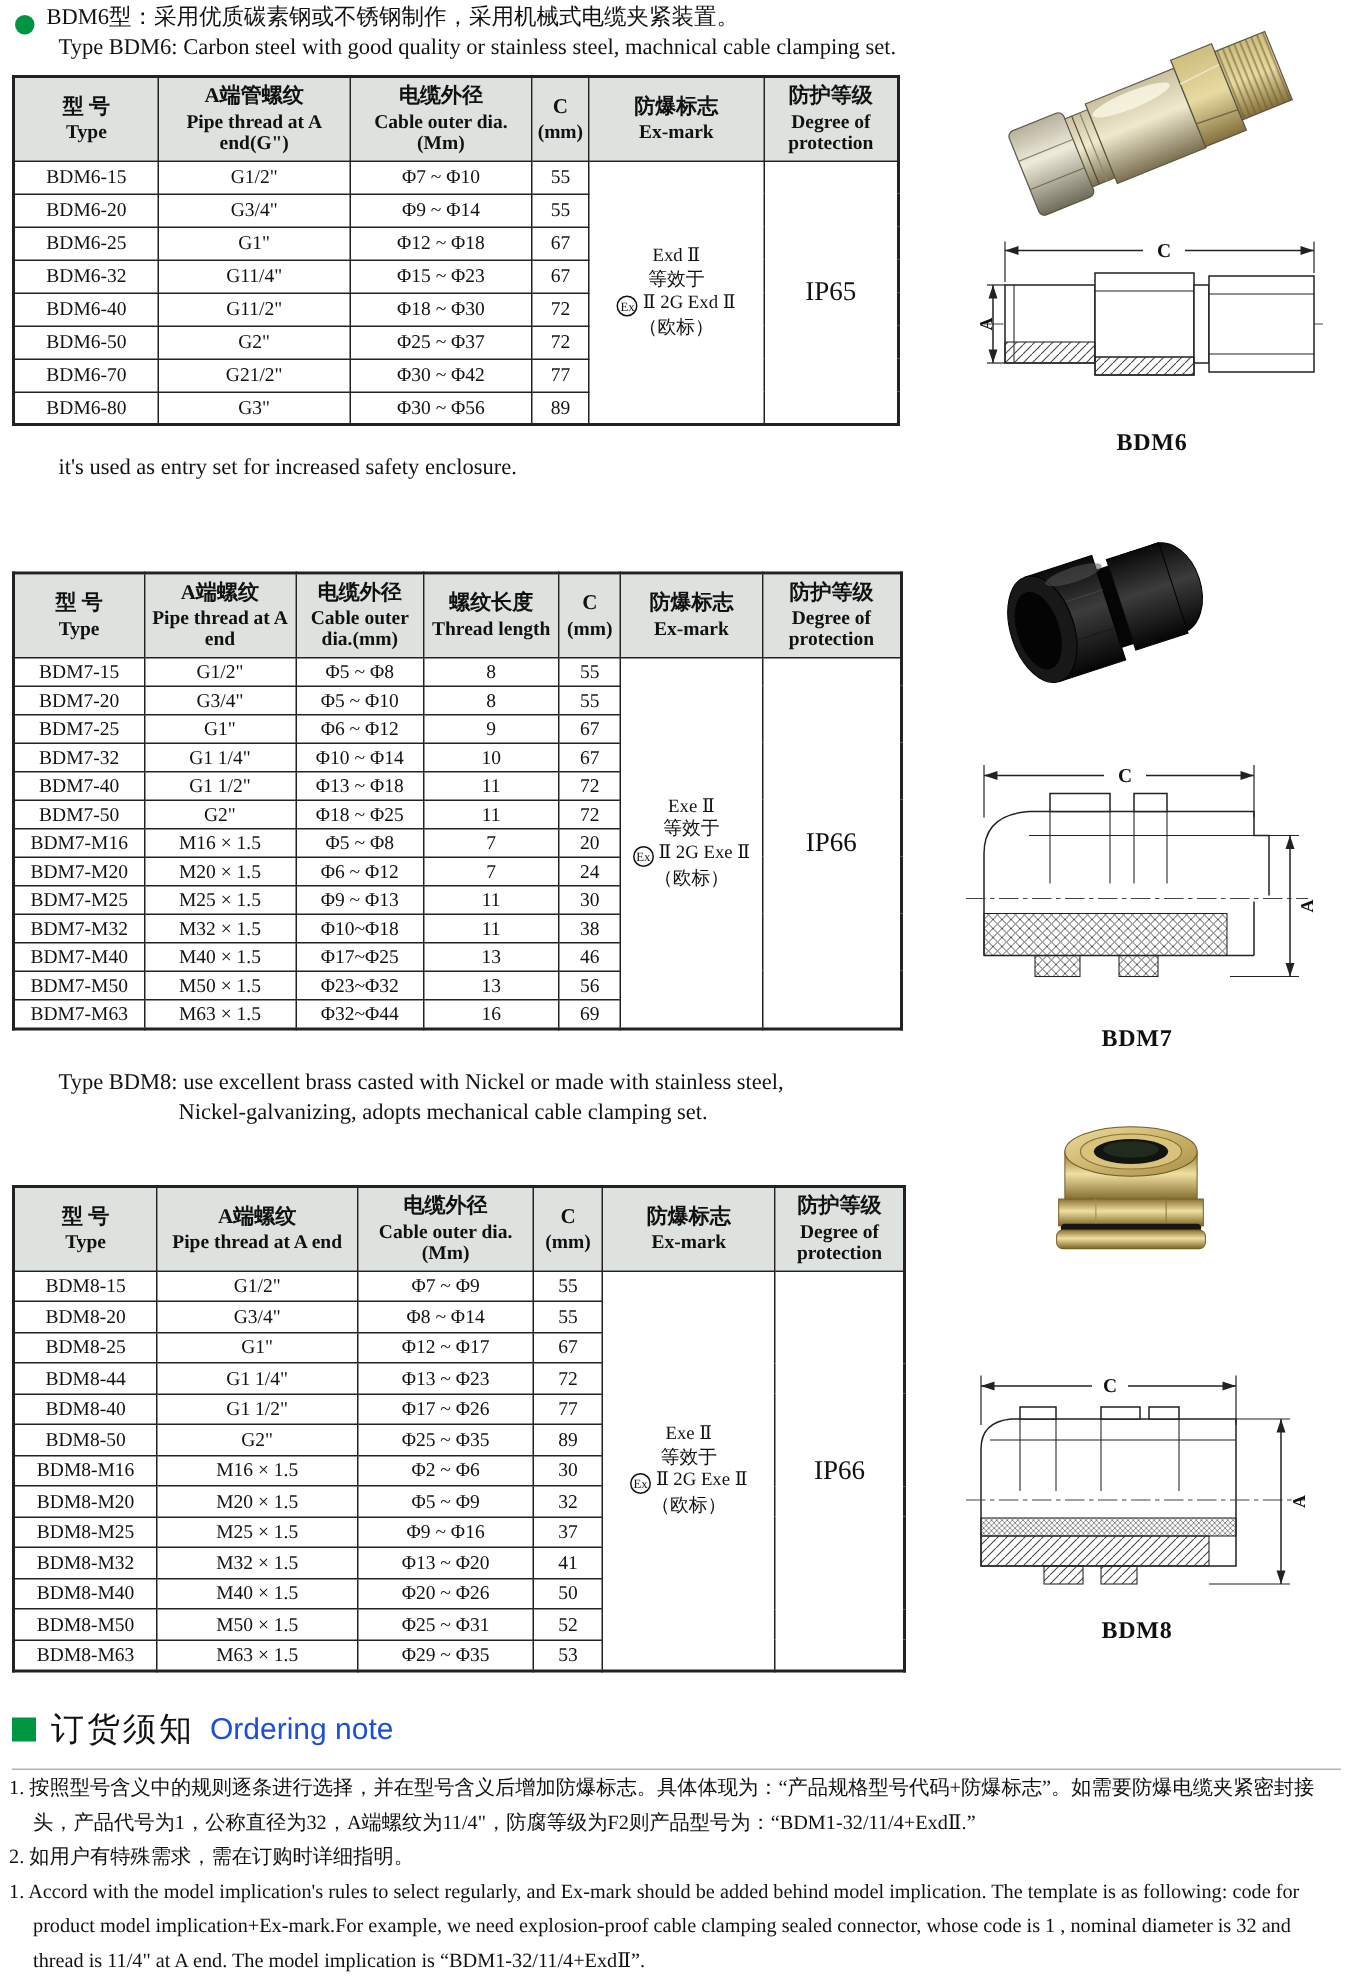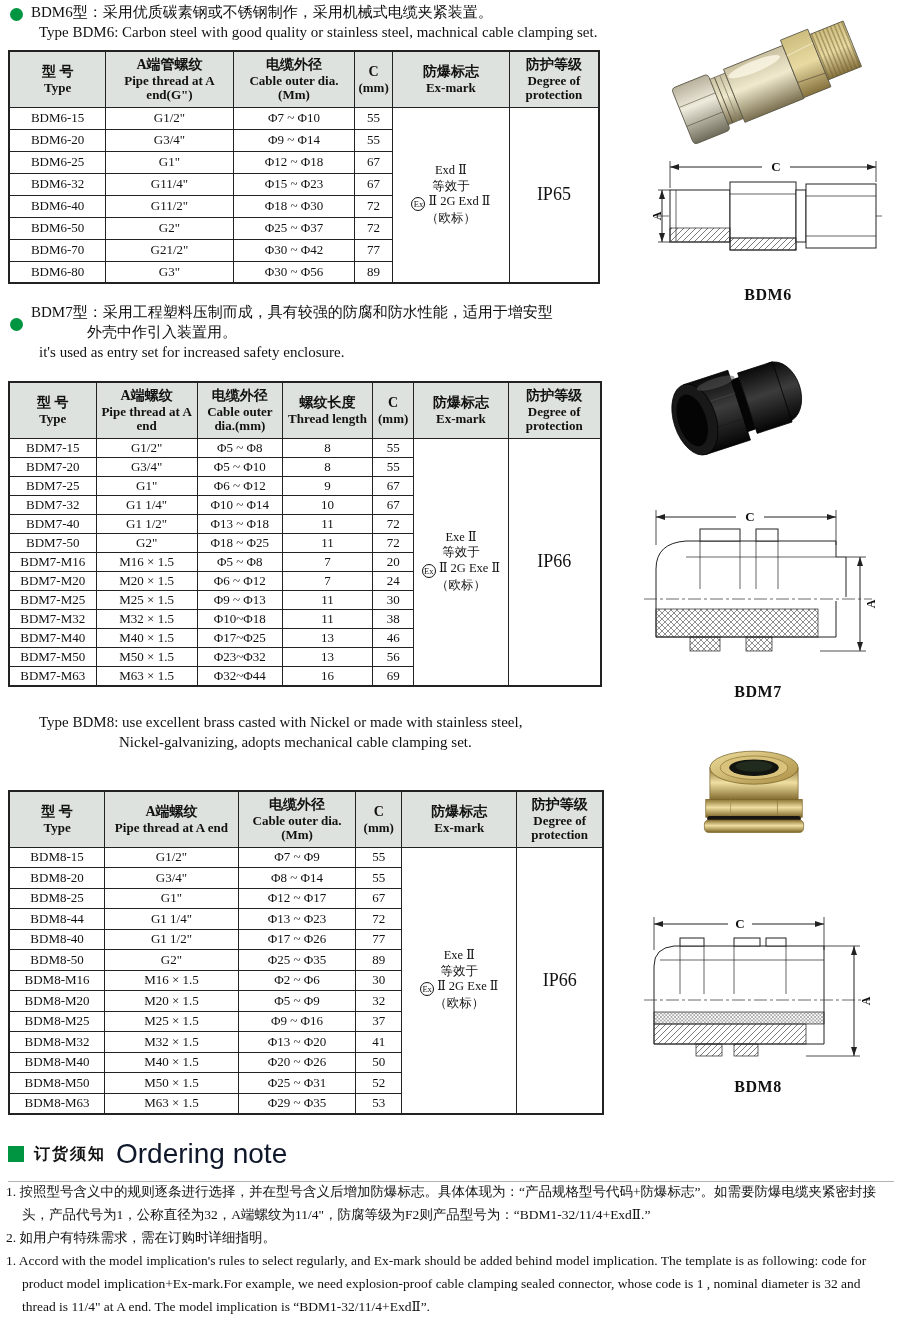--- a/index.html
+++ b/index.html
@@ -2,21 +2,21 @@
 <html><head>
 <meta charset="utf-8">
 <style>
   *{box-sizing:border-box}
   body{margin:0;background:#fff}
   #page{position:relative;width:900px;height:1320px;background:#fff;overflow:hidden;
         font-family:"Liberation Serif","DejaVu Serif",serif;color:#111}
 
   
   .sec-head{position:absolute;font-size:15px;line-height:1.32}
-  .cn-row{display:flex;align-items:center}
+  .cn-row{display:flex;align-items:flex-end}
   .bullet{width:13px;height:13px;border-radius:50%;background:#009540;margin:3px 8px 0 0;flex:none}
   .cn-lines div{white-space:nowrap}
   .en-lines{padding-left:29px}
   .en-lines div{white-space:nowrap}
   #sec7-head .cn-lines div:nth-child(2){padding-left:56px}
   #sec7-head .en-lines div:nth-child(2){padding-left:75px}
   #sec8-head .en-lines div:nth-child(2){padding-left:80px}
 
   
   table.spec{position:absolute;border-collapse:collapse;table-layout:fixed;
@@ -40,22 +40,22 @@
 
   
   .figure{position:absolute}
   .draw-label{text-align:center;font-weight:bold;font-size:16px;margin-top:2px;letter-spacing:.5px}
 
   
   #ordering-head{position:absolute;left:8px;top:1138px;width:886px;display:flex;
                  align-items:center;border-bottom:1px solid #b3b3b3;padding-bottom:11px;
                  font-family:"Liberation Sans","DejaVu Sans",sans-serif}
   .osquare{width:16px;height:16px;background:#009540;margin-right:10px;flex:none}
-  .ohcn{font-size:16px;font-weight:bold;letter-spacing:2px}
-  .ohen{font-size:28px;margin-left:10px;color:#0f172a}
+  .ohcn{font-size:22px;font-weight:normal;letter-spacing:2px}
+  .ohen{font-size:20px;margin-left:10px;color:#1d4ed8}
   #notes{position:absolute;left:6px;top:1180px;width:890px;font-size:13.5px;line-height:23px}
   .note{padding-left:16px;text-indent:-16px}
 </style>
 </head>
 <body>
 
 <div id="page">
 
   <svg width="0" height="0" style="position:absolute">
     <defs>
@@ -256,27 +256,20 @@
       <polygon points="10,32 7,41 13,41" fill="#222"></polygon>
       <polygon points="10,84 7,75 13,75" fill="#222"></polygon>
       <line x1="6" y1="32" x2="18" y2="32" stroke="#222" stroke-width="0.8"></line>
       <line x1="6" y1="84" x2="18" y2="84" stroke="#222" stroke-width="0.8"></line>
       <text transform="rotate(-90 5 58)" x="5" y="62" text-anchor="middle" font-size="12" font-weight="bold" fill="#111">A</text>
     </svg>
     <div class="draw-label">BDM6</div>
   </div>
 
   <div class="sec-head" id="sec7-head" style="left:10px;top:303px">
-    <div class="cn-row">
-      <span class="bullet"></span>
-      <div class="cn-lines">
-          <div>BDM7型：采用工程塑料压制而成，具有较强的防腐和防水性能，适用于增安型</div>
-          <div>外壳中作引入装置用。</div>
-        </div>
-    </div>
     <div class="en-lines">
         <div>it's  used  as  entry  set  for  increased  safety  enclosure.</div>
       </div>
   </div>
 
   <table id="table7" class="spec">
     <colgroup>
       <col style="width:14.7%">
         <col style="width:17.1%">
         <col style="width:14.4%">

